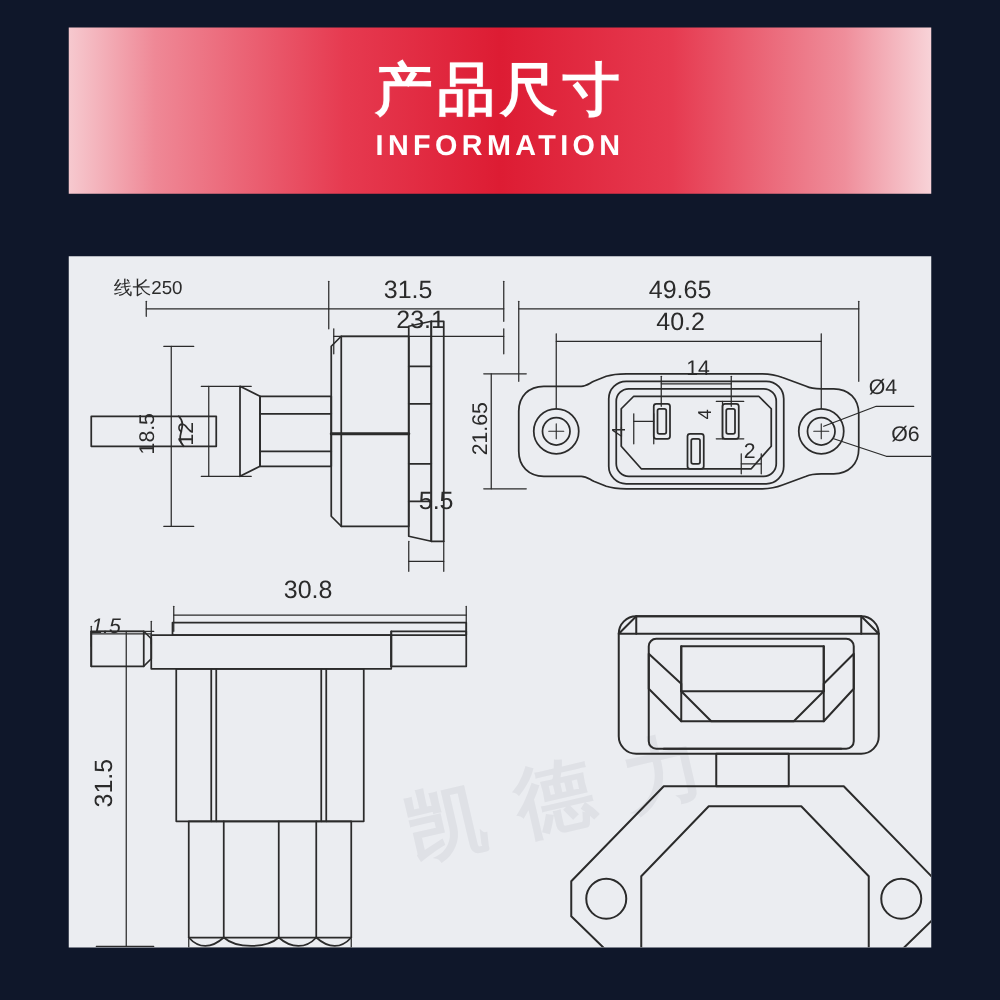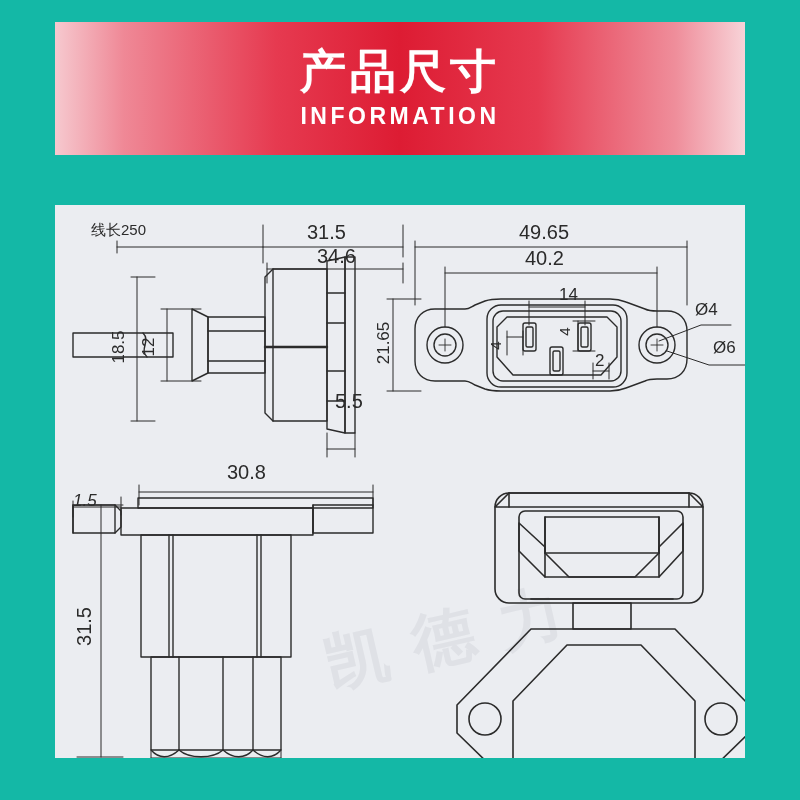--- a/index.html
+++ b/index.html
@@ -2,21 +2,21 @@
 <html><head>
 <meta charset="utf-8">
 <style>
   * { box-sizing: border-box; margin: 0; padding: 0; }
   html, body {
     width: 800px; height: 800px;
     background: #ffffff;
     font-family: "Liberation Sans", "DejaVu Sans", sans-serif;
     overflow: hidden;
   }
-  #page { position: relative; width: 800px; height: 800px; background: #14b8a6; }
+  #page { position: relative; width: 800px; height: 800px; background: #0f172a; }
 
   
   .banner {
     position: absolute;
     left: 55px; top: 22px;
     width: 690px; height: 133px;
     background: linear-gradient(to right,
         #f6c9cf 0%, #ef8896 10%, #e63a50 32%,
         #dd1c33 50%, #e63a50 70%, #ef8e9b 90%, #f8d3d8 100%);
     display: flex; flex-direction: column;
@@ -290,29 +290,29 @@
 
           <circle cx="430" cy="514" r="16"></circle>
           <circle cx="666" cy="514" r="16"></circle>
         </g>
 
       </g>
     </svg>
 
     <div class="dim cn" style="left:36px; top:16px;">线长250</div>
     <div class="dim" style="left:252px; top:16px;">31.5</div>
-    <div class="dim" style="left:262px; top:40px;">34.6</div>
+    <div class="dim" style="left:262px; top:40px;">23.1</div>
     <div class="dim sm rot" style="left:47px; top:132px;">18.5</div>
     <div class="dim sm rot" style="left:85px; top:132px;">12</div>
     <div class="dim" style="left:280px; top:185px;text-align:center;">5.5</div>
 
     <div class="dim" style="left:464px; top:16px;">49.65</div>
     <div class="dim" style="left:470px; top:42px;">40.2</div>
     <div class="dim sm rot" style="left:308px; top:128px;">21.65</div>
-    <div class="dim sm" style="left:494px; top:80px;margin-left:10px;">14</div>
+    <div class="dim sm" style="left:494px; top:80px;">14</div>
     <div class="dim xs rot" style="left:436px; top:132px;">4</div>
     <div class="dim xs rot" style="left:505px; top:118px;">4</div>
     <div class="dim sm" style="left:540px; top:146px;">2</div>
     <div class="dim sm" style="left:640px; top:95px;">Ø4</div>
     <div class="dim sm" style="left:658px; top:133px;">Ø6</div>
 
     <div class="dim" style="left:172px; top:256px;">30.8</div>
     <div class="dim sm" style="left:18px; top:286px;font-style:italic;">1.5</div>
     <div class="dim rot" style="left:10px; top:410px;">31.5</div>
     <div class="dim" style="left:148px; top:550px;">22</div>

